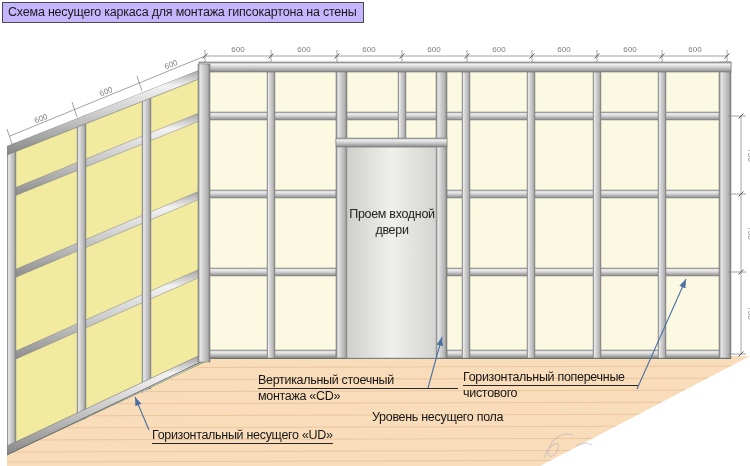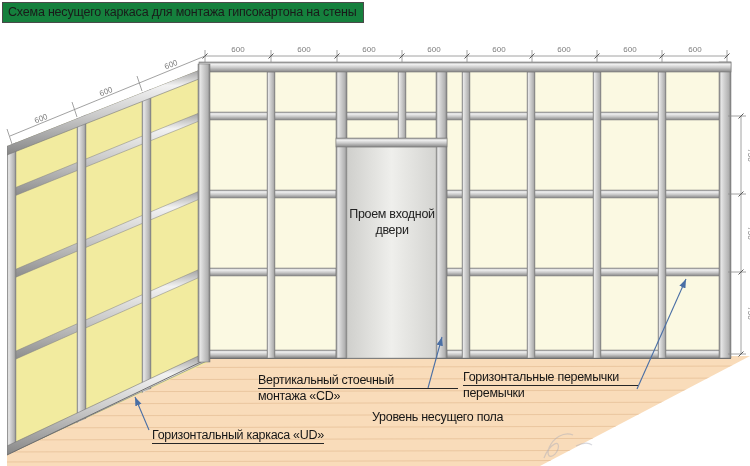--- a/index.html
+++ b/index.html
@@ -1,19 +1,19 @@
 <!DOCTYPE html>
 <html><head>
 <meta charset="utf-8">
 <style>
   html,body{margin:0;padding:0;background:#fff;}
   #frame{position:relative;width:750px;height:466px;background:#fff;outline:1px solid #d6d6d6;
          font-family:"Liberation Sans","DejaVu Sans",sans-serif;overflow:hidden;}
   #diagram{position:absolute;left:0;top:0;}
-  .title-box{position:absolute;left:2px;top:2px;border:1px solid #4a4a4a;background:#15803d;
+  .title-box{position:absolute;left:2px;top:2px;border:1px solid #4a4a4a;background:#c4b5fd;
              padding:2px 6px 3px 5px;font-size:12.5px;color:#1a1a1a;letter-spacing:-0.2px;white-space:nowrap;}
   .callout{position:absolute;font-size:12.5px;line-height:15px;color:#161616;letter-spacing:-0.3px;white-space:nowrap;}
   .callout .u{display:inline-block;border-bottom:1px solid #262626;padding-bottom:0px;}
   #lbl-cd{left:258px;top:373px;}
   #lbl-cd .u{min-width:200px;}
   #lbl-bridges{left:463px;top:370px;}
   #lbl-bridges .u{min-width:175px;}
   #lbl-ud{left:152px;top:428px;}
   #lbl-floor{left:372px;top:410px;}
   .dim-txt{font-size:8px;fill:#7d7d7d;}
@@ -201,24 +201,24 @@
 </svg>
 
   <div class="title-box">Схема несущего каркаса для монтажа гипсокартона на стены</div>
 
   <div class="callout" id="lbl-cd">
     <span class="u">Вертикальный стоечный</span><br>
     <span>монтажа «CD»</span>
   </div>
 
   <div class="callout" id="lbl-bridges">
-    <span class="u">Горизонтальные перемычки</span><br>
-    <span>перемычки</span>
+    <span class="u">Горизонтальный поперечные</span><br>
+    <span>чистового</span>
   </div>
 
   <div class="callout" id="lbl-ud">
-    <span class="u">Горизонтальный каркаса «UD»</span>
+    <span class="u">Горизонтальный несущего «UD»</span>
   </div>
 
   <div class="callout" id="lbl-floor">
     <span>Уровень несущего пола</span>
   </div>
 </div>
 
 </body></html>

